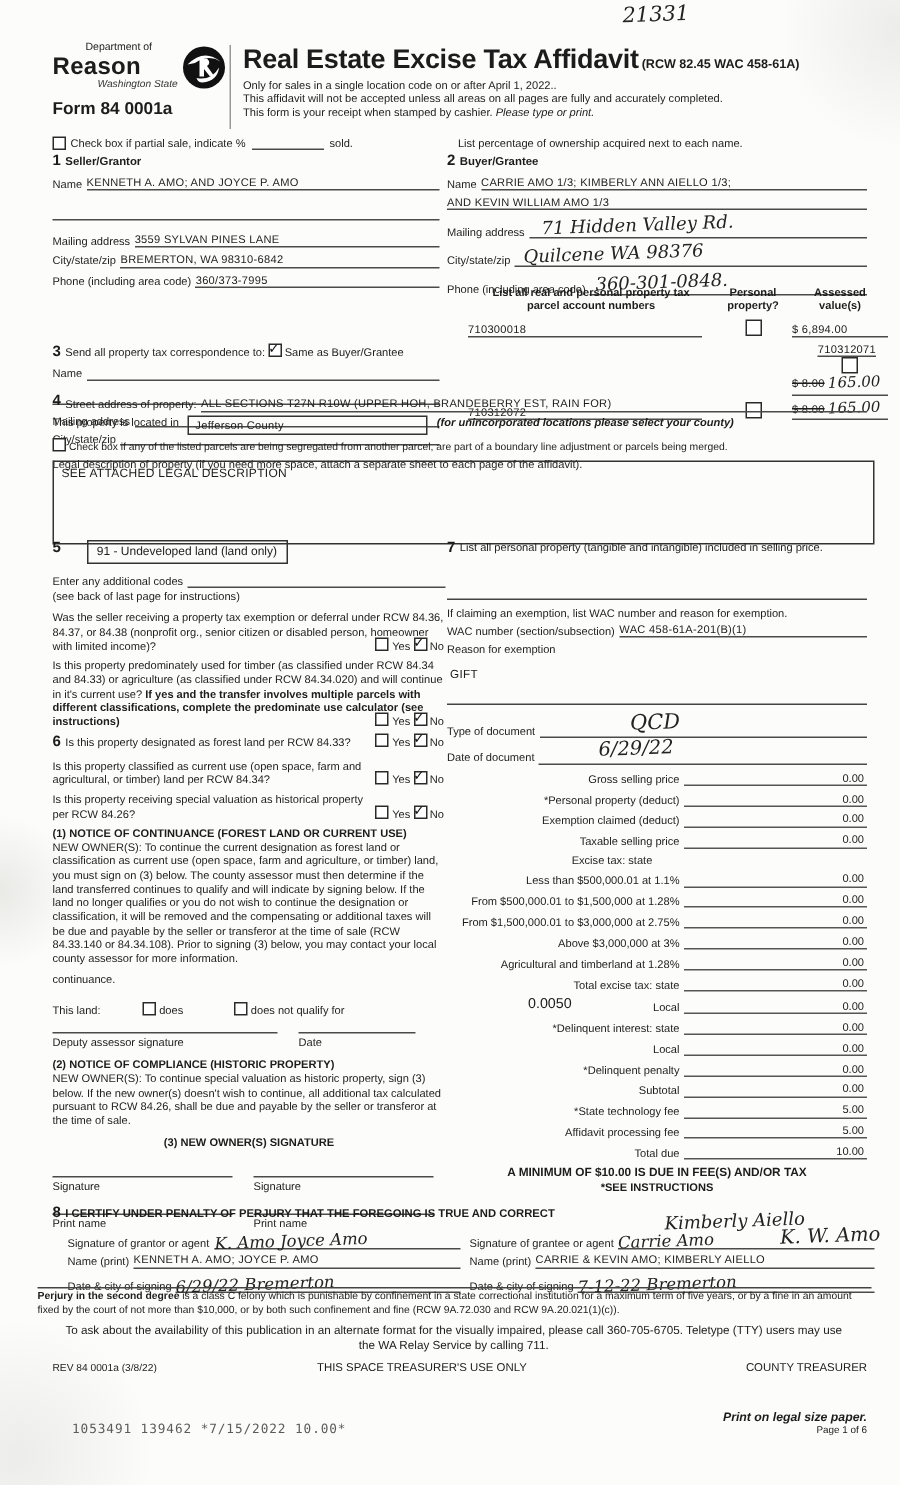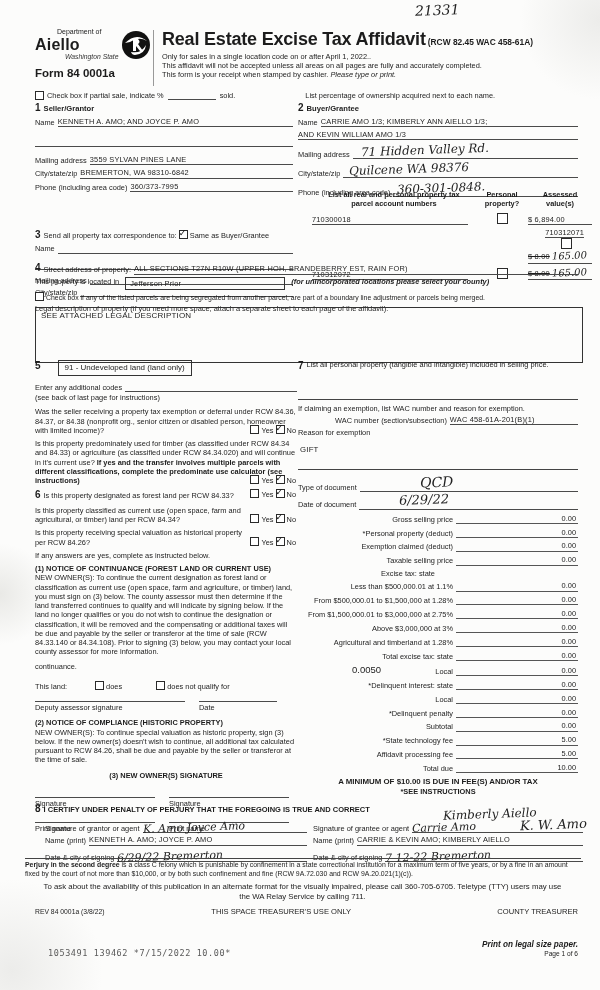--- a/index.html
+++ b/index.html
@@ -50,21 +50,21 @@
 </head>
 <body>
 
 <div class="page">
 
   <div class="abs hw slant" style="left:415px;top:2px;font-size:14px;">21331</div>
 
   <div class="abs" style="left:35px;top:28px;width:545px;display:flex;">
     <div style="width:108px;position:relative;">
       <div style="font-size:7px;margin-left:22px;">Department of</div>
-      <div style="font-size:16px;font-weight:bold;letter-spacing:.2px;line-height:1;">Aiello</div>
+      <div style="font-size:16px;font-weight:bold;letter-spacing:.2px;line-height:1;">Reason</div>
       <svg width="30" height="30" viewBox="0 0 30 30" style="position:absolute;right:-8px;top:2px;">
         <circle cx="15" cy="15" r="14" fill="#111"></circle>
         <path d="M4 13 Q15 2 26 11 Q18 6 9 12 Z" fill="#fff"></path>
         <path d="M10 22 Q20 24 25 15 Q24 24 14 25 Q11 25 10 22 Z" fill="#fff"></path>
         <path d="M12 9 L12 21 L15 21 L15 16 L19 21 L22 21 L17 14 Q20 12 17 9 Z" fill="#fff"></path>
       </svg>
       <div style="font-size:6.8px;font-style:italic;margin-left:30px;color:#333;">Washington State</div>
       <div style="font-size:11.5px;font-weight:bold;margin-top:5px;">Form 84 0001a</div>
     </div>
     <div style="width:1px;background:#999;height:56px;margin:2px 8px 0 10px;"></div>
@@ -187,21 +187,21 @@
   </div>
 
   <div class="abs" style="left:35px;top:262px;width:543px;">
     <div class="frow" style="margin-bottom:2px;">
         <span class="n">4</span>
         <span class="lbl">Street address of property:</span>
         <span class="uv grow"><span class="typed">ALL SECTIONS T27N R10W (UPPER HOH, BRANDEBERRY EST, RAIN FOR)</span></span>
       </div>
     <div style="display:flex;align-items:flex-start;margin-bottom:2px;">
       <span>This property is located in</span>
-      <span class="boxed" style="width:150px;padding:1px 4px;margin:0 6px;"><span class="typed">Jefferson Prior</span></span>
+      <span class="boxed" style="width:150px;padding:1px 4px;margin:0 6px;"><span class="typed">Jefferson County</span></span>
       <i style="font-weight:bold;">(for unincorporated locations please select your county)</i>
     </div>
     <div style="margin-bottom:2px;"><span class="cb"></span> <span class="smallnote">Check box if any of the listed parcels are being segregated from another parcel, are part of a boundary line adjustment or parcels being merged.</span></div>
     <div>Legal description of property (if you need more space, attach a separate sheet to each page of the affidavit).</div>
   </div>
 
   <div class="abs boxed" style="left:35px;top:307px;width:536px;height:48px;padding:3px 5px;">
     <span class="typed" style="font-size:8px;">SEE ATTACHED LEGAL DESCRIPTION</span>
   </div>
 
@@ -234,21 +234,20 @@
     <div class="qflex">
       <span class="qt">Is this property classified as current use (open space, farm and agricultural, or timber) land per RCW 84.34?</span>
       <span class="yn" style="align-self:flex-end;"><span class="cb"></span><span>Yes</span><span class="cb checked"></span><span>No</span></span>
     </div>
 
     <div class="qflex">
       <span class="qt">Is this property receiving special valuation as historical property per RCW 84.26?</span>
       <span class="yn" style="align-self:flex-end;"><span class="cb"></span><span>Yes</span><span class="cb checked"></span><span>No</span></span>
     </div>
 
-    <div style="margin:3px 0 4px 0;">If any answers are yes, complete as instructed below.</div>
 
     <div style="font-weight:bold;">(1) NOTICE OF CONTINUANCE (FOREST LAND OR CURRENT USE)</div>
     <div style="margin-bottom:5px;">NEW OWNER(S): To continue the current designation as forest land or classification as current use (open space, farm and agriculture, or timber) land, you must sign on (3) below. The county assessor must then determine if the land transferred continues to qualify and will indicate by signing below. If the land no longer qualifies or you do not wish to continue the designation or classification, it will be removed and the compensating or additional taxes will be due and payable by the seller or transferor at the time of sale (RCW 84.33.140 or 84.34.108). Prior to signing (3) below, you may contact your local county assessor for more information.</div>
 
     <div style="margin-bottom:10px;">continuance.</div>
     <div style="display:flex;align-items:flex-end;margin-bottom:1px;">
       <span>This land:</span>
       <span style="margin-left:28px;"><span class="cb"></span> <span>does</span></span>
       <span style="margin-left:34px;"><span class="cb"></span> <span>does not qualify for</span></span>
     </div>
@@ -285,21 +284,21 @@
     </div>
   </div>
 
   <div class="abs" style="left:298px;top:360px;width:280px;">
     <div style="display:flex;margin-bottom:26px;">
       <span class="n">7</span>
       <span>List all personal property (tangible and intangible) included in selling price.</span>
     </div>
     <div class="hr"></div>
     <div>If claiming an exemption, list WAC number and reason for exemption.</div>
-    <div class="frow" style="margin-top:2px;margin-left:37px;">
+    <div class="frow" style="margin-top:2px;">
         <span class="lbl">WAC number (section/subsection)</span>
         <span class="uv grow"><span class="typed">WAC 458-61A-201(B)(1)</span></span>
       </div>
     <div>Reason for exemption</div>
     <div class="typed" style="margin:8px 0 14px 2px;font-size:7.8px;">GIFT</div>
     <div class="hr"></div>
     <div class="frow" style="margin-bottom:0;">
         <span class="lbl">Type of document</span>
         <span class="uv grow"><span class="hw slant" style="font-size:14px;margin-left:60px;">QCD</span></span>
       </div>

